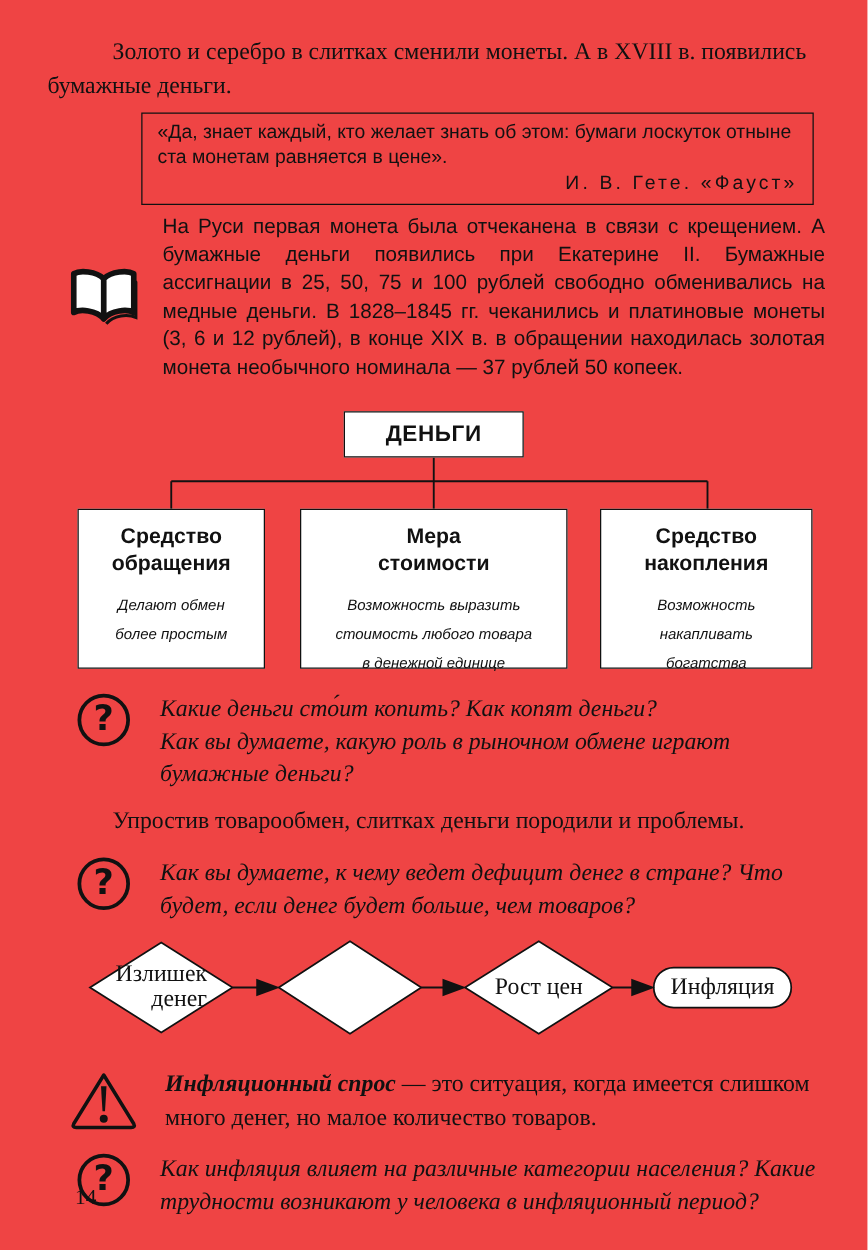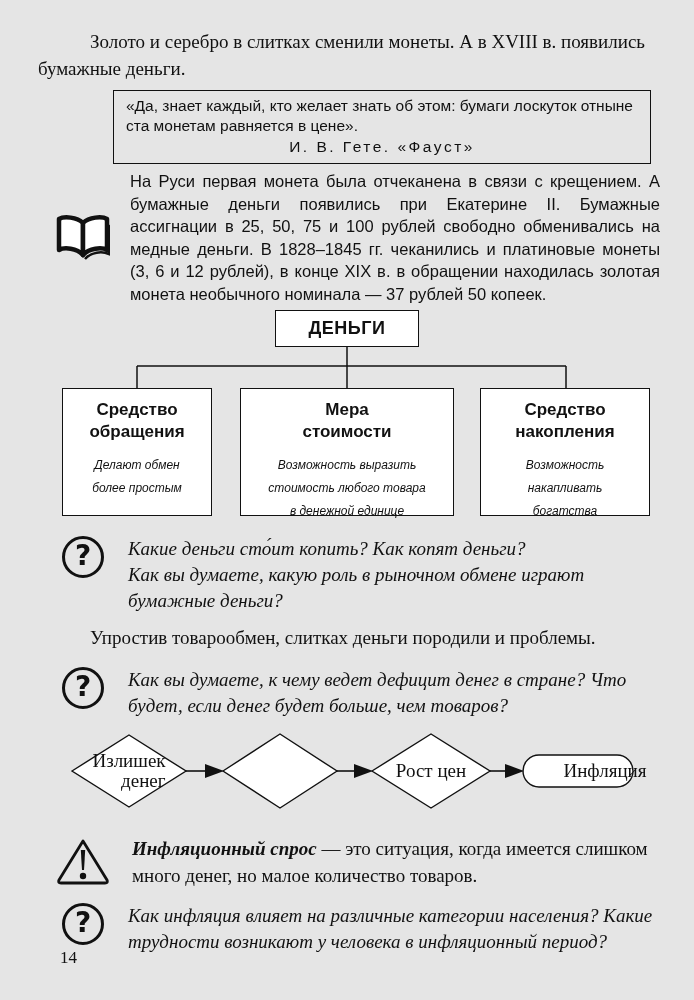--- a/index.html
+++ b/index.html
@@ -1,21 +1,21 @@
 <!DOCTYPE html>
 <html lang="ru"><head>
 <meta charset="utf-8">
 <style>
   * { margin: 0; padding: 0; box-sizing: border-box; }
   html,body { background:#ffffff; }
   .page {
     position: relative;
     width: 694px;
     height: 1000px;
-    background: #e5e5e5;
+    background: #ef4444;
     color: #111;
     font-family: "Liberation Serif", serif;
     overflow: hidden;
   }
   
   .para {
     margin: 0 36px 0 38px;
     font-size: 19px;
     line-height: 27px;
     text-indent: 52px;
@@ -25,42 +25,42 @@
   
   .quote-box {
     margin: 8px 43px 0 113px;
     border: 1.5px solid #111;
     padding: 5px 12px 6px 12px;
     font-family: "Liberation Sans", sans-serif;
     font-size: 15.5px;
     line-height: 20px;
   }
   .quote-attr {
-    text-align: center;
+    text-align: right;
     letter-spacing: 2.5px;
     margin-top: 1px;
   }
 
   
   .book-row {
     margin: 6px 34px 0 56px;
     display: flex;
     align-items: center;
     gap: 20px;
   }
   .book-icon { flex: 0 0 auto; margin-top: 3px; }
   .book-text {
     font-family: "Liberation Sans", sans-serif;
     font-size: 16.5px;
     line-height: 22.5px;
     text-align: justify;
   }
 
   
-  .scheme { position: relative; margin-top: 5px; width: 566px; height: 206px; }
+  .scheme { position: relative; margin-top: 24px; width: 566px; height: 206px; }
   .scheme svg.connectors { position:absolute; left:0; top:0; }
   .scheme-box {
     position: absolute;
     border: 1.5px solid #111;
     background: #fff;
     text-align: center;
     font-family: "Liberation Sans", sans-serif;
   }
   .scheme-root {
     left: 275px; top: 0; width: 144px; height: 37px;
@@ -217,21 +217,21 @@
       </g>
       <g fill="#111">
         <polygon points="205,39 224,46 205,53"></polygon>
         <polygon points="354,39 373,46 354,53"></polygon>
         <polygon points="505,39 524,46 505,53"></polygon>
       </g>
     </svg>
     <div class="flow-label" style="left:129px; top:46px;">Излишек
 денег</div>
     <div class="flow-label" style="left:431px; top:46px;">Рост цен</div>
-    <div class="flow-label" style="left:578px; top:46px;margin-left:27px;">Инфляция</div>
+    <div class="flow-label" style="left:578px; top:46px;">Инфляция</div>
   </div>
 
   <div class="warn-row">
     <span class="warn-icon">
       <svg width="54" height="48" viewBox="0 0 54 48">
         <path d="M27 4 L51 43 Q52.5 46 49 46 L5 46 Q1.5 46 3 43 Z" fill="none" stroke="#111" stroke-width="2.8" stroke-linejoin="round"></path>
         <path d="M24.8 13 L29.2 13 L28 33 L26 33 Z" fill="#111"></path>
         <circle cx="27" cy="39" r="3.2" fill="#111"></circle>
       </svg>
     </span>

